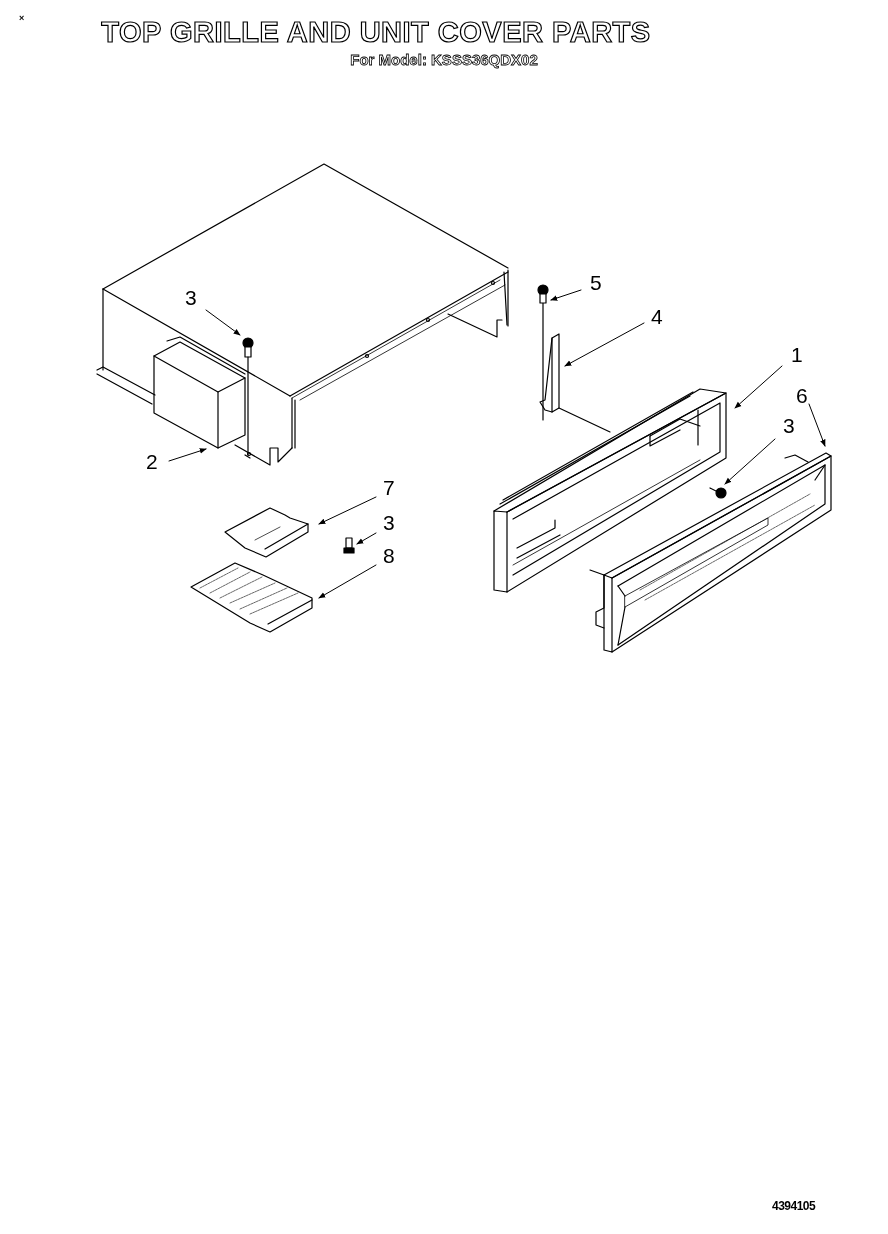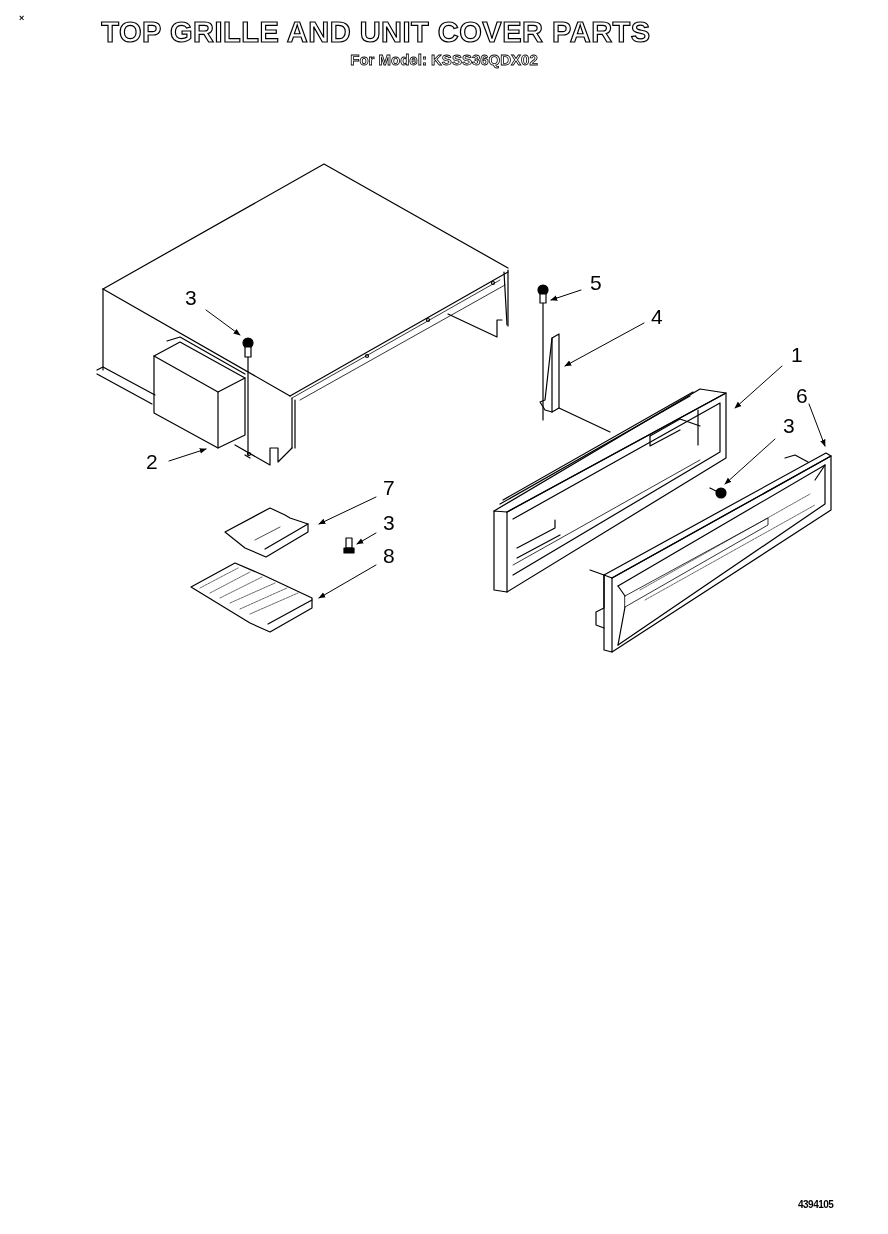--- a/index.html
+++ b/index.html
@@ -1,21 +1,21 @@
 <!DOCTYPE html>
 <html><head>
 <meta charset="utf-8">
 <style>
   html, body { margin: 0; padding: 0; background: #ffffff; }
   body { width: 888px; height: 1234px; position: relative; overflow: hidden; font-family: "Liberation Sans", sans-serif; color: #000; }
   .corner-mark { position: absolute; left: 19px; top: 14px; font-size: 9px; font-weight: bold; line-height: 1; }
   .title { position: absolute; left: 0; width: 752px; top: 18px; text-align: center; font-family: "Liberation Sans", sans-serif; font-weight: bold; font-size: 29px; letter-spacing: 0.5px; color: #fff; -webkit-text-stroke: 1.2px #000; line-height: 1; }
   .subtitle { position: absolute; left: 0; width: 888px; top: 52px; text-align: center; font-family: "Liberation Sans", sans-serif; font-weight: bold; font-size: 15px; color: #fff; -webkit-text-stroke: 0.8px #000; line-height: 1; }
   .page-num { position: absolute; left: 433px; top: 1255px; font-size: 14px; font-weight: bold; }
-  .doc-num { position: absolute; left: 798px; top: 1199px; font-size: 10px; font-weight: bold; letter-spacing: -0.5px; }
+  .doc-num { position: absolute; left: 772px; top: 1199px; font-size: 12px; font-weight: bold; letter-spacing: -0.5px; }
   svg.diagram { position: absolute; left: 0; top: 0; }
   .callout { font-family: "Liberation Sans", sans-serif; font-size: 21px; fill: #000; }
 </style>
 </head>
 <body>
 
 <div class="corner-mark">×</div>
 <div class="title">TOP GRILLE AND UNIT COVER PARTS</div>
 <div class="subtitle">For Model: KSSS36QDX02</div>
 

